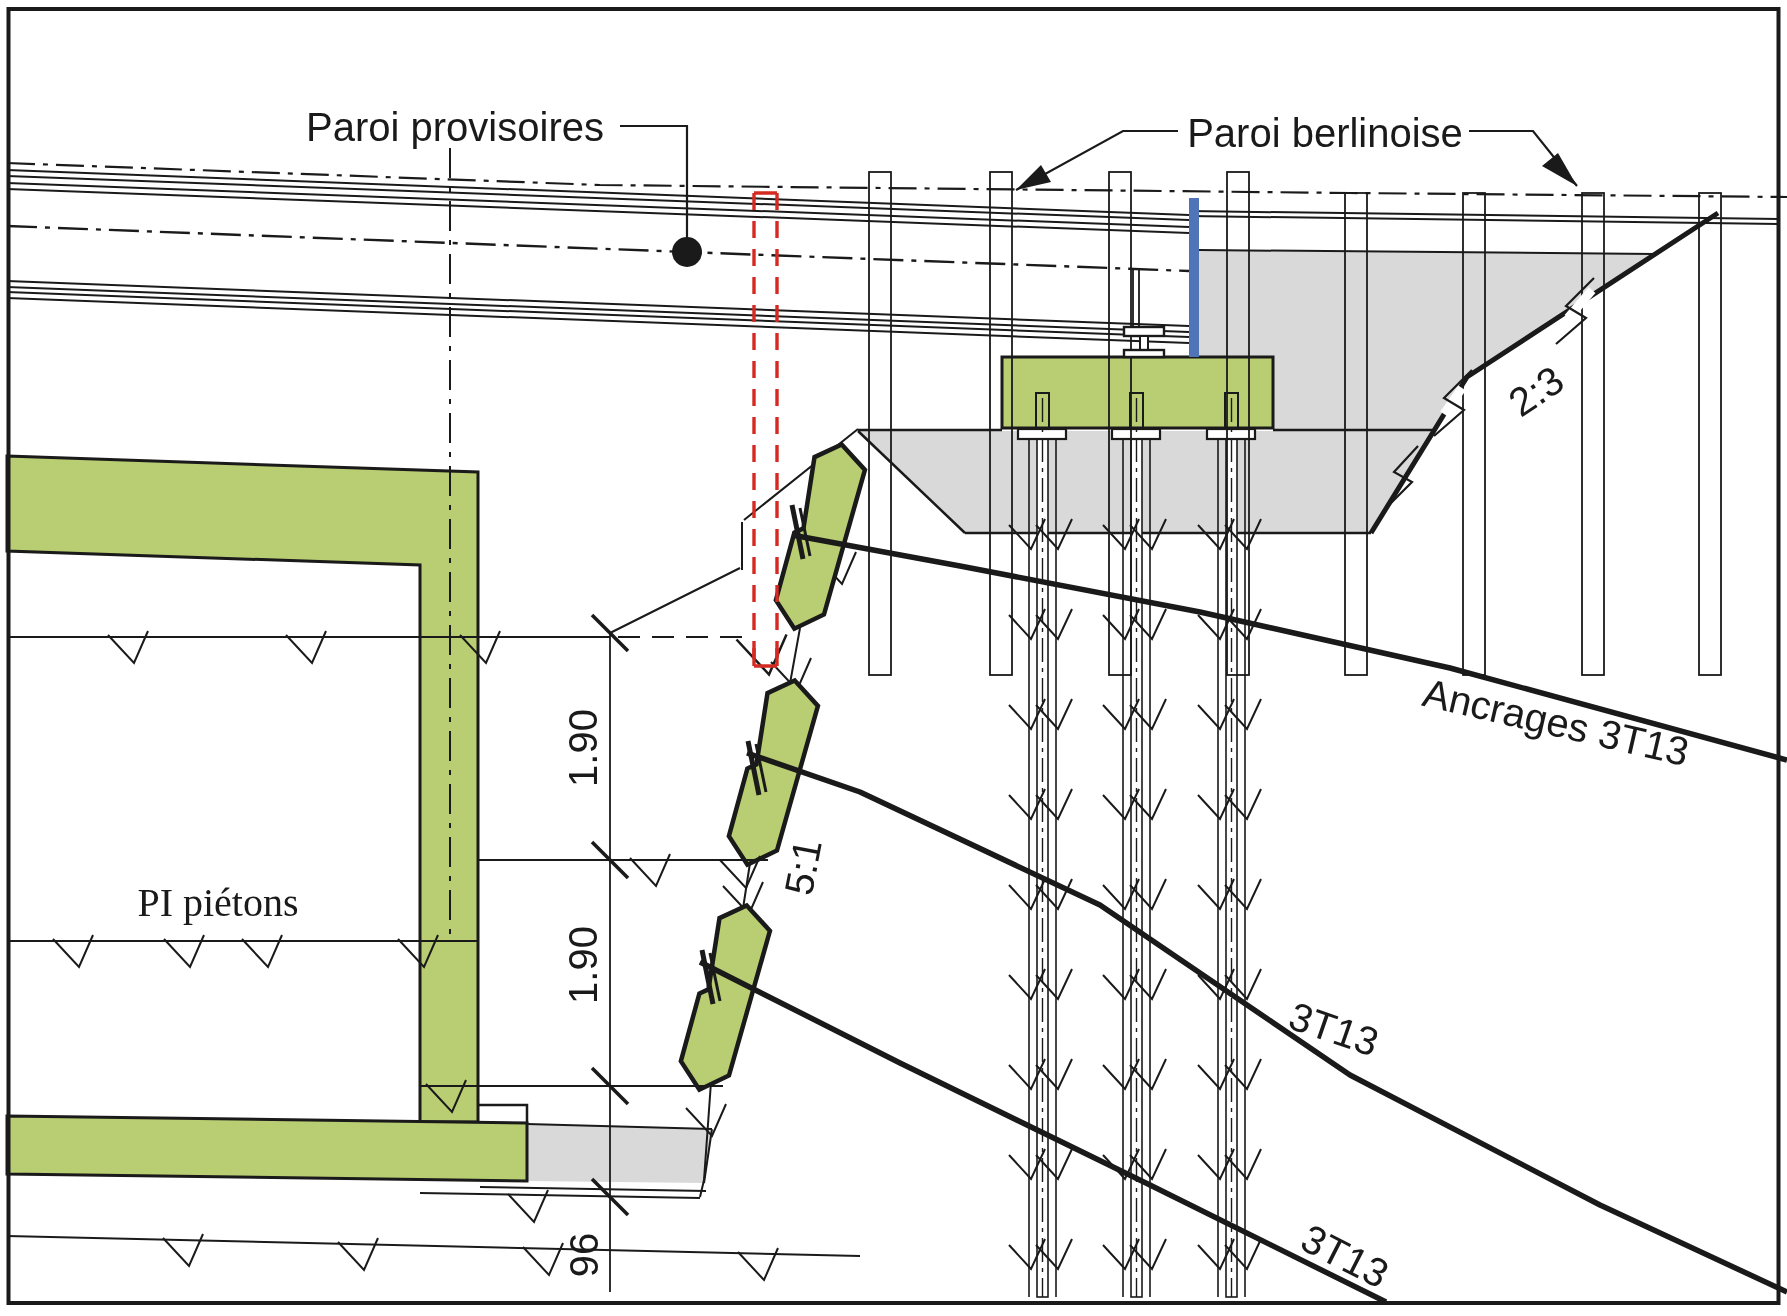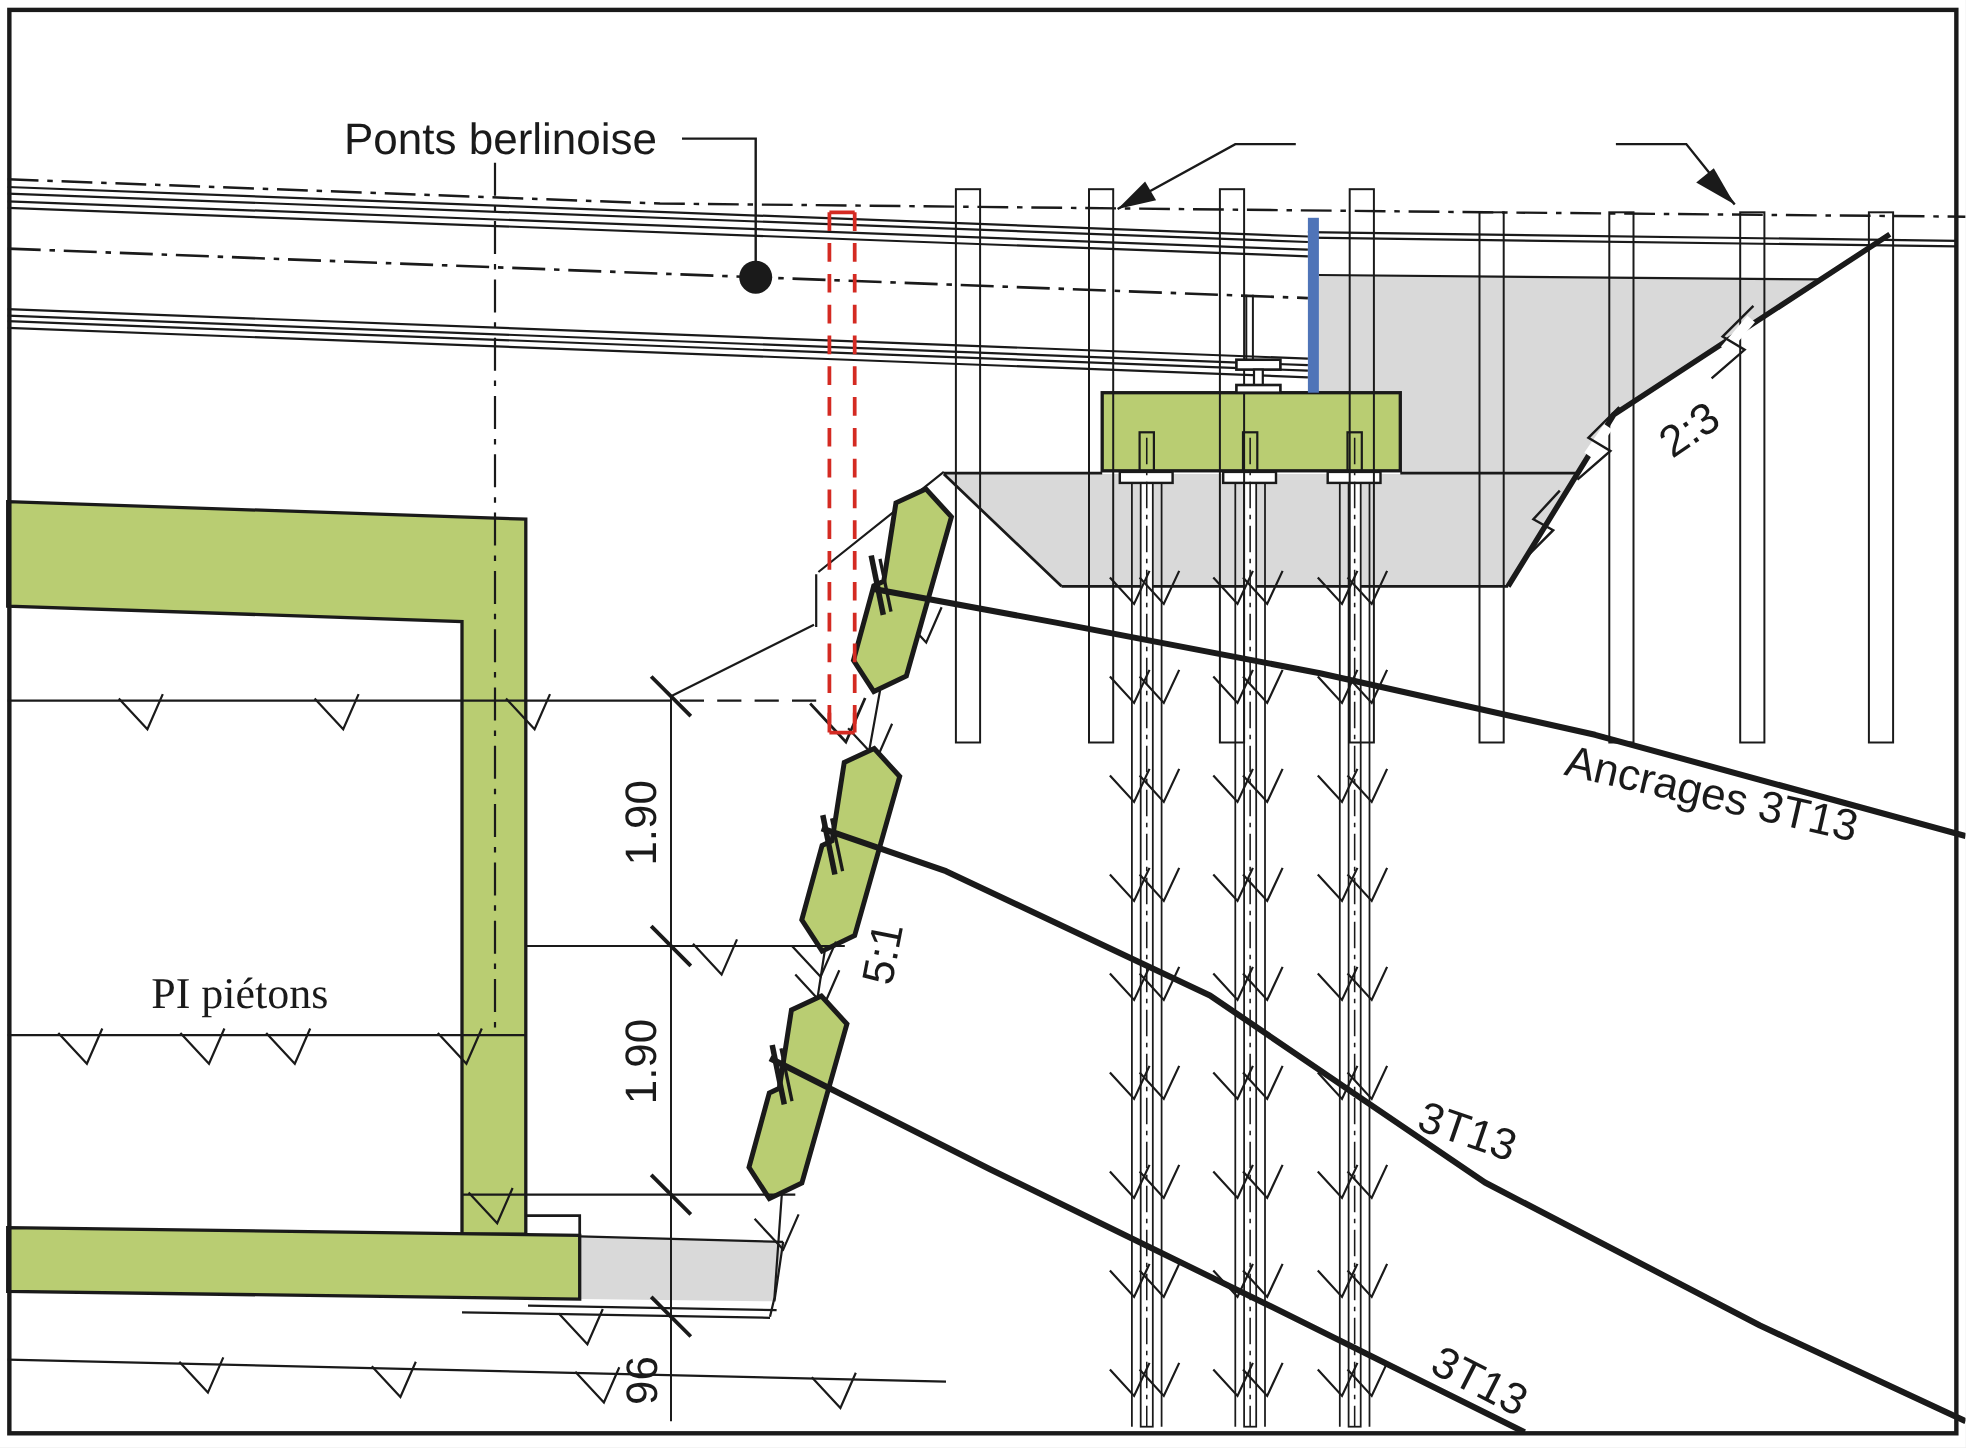--- a/index.html
+++ b/index.html
@@ -222,21 +222,22 @@
     <circle class="inkfill" cx="687" cy="252" r="15"></circle>
     <path class="ink" stroke-width="2.2" d="M1178,131 L1123,131 L1016,190"></path>
     <polygon class="inkfill" points="1016,190 1041,165 1051,182"></polygon>
     <path class="ink" stroke-width="2.2" d="M1469,131 L1533,131 L1577,186"></path>
     <polygon class="inkfill" points="1577,186 1542,166 1558,153"></polygon>
   </g>
 
   <rect class="ink" stroke-width="4" x="8.5" y="9" width="1770" height="1294"></rect>
 </svg>
 
-<div class="lbl" style="left:455px;top:127px;">Ponts berlinoise</div>
+<div class="lbl" style="left:455px;top:127px;">Paroi provisoires</div>
+<div class="lbl" style="left:1325px;top:133px;">Paroi berlinoise</div>
 <div class="lbl" style="left:218px;top:903px;font-family:Liberation Serif, serif;">PI piétons</div>
 <div class="lbl r13" style="left:1556px;top:722px;">Ancrages 3T13</div>
 <div class="lbl r19" style="left:1334px;top:1029px;">3T13</div>
 <div class="lbl r27" style="left:1345px;top:1256px;">3T13</div>
 <div class="lbl rm34" style="left:1536px;top:391px;">2:3</div>
 <div class="lbl rm79" style="left:803px;top:867px;">5:1</div>
 <div class="lbl rm90" style="left:583px;top:748px;">1.90</div>
 <div class="lbl rm90" style="left:583px;top:965px;">1.90</div>
 <div class="lbl rm90" style="left:584px;top:1255px;">96</div>
 

